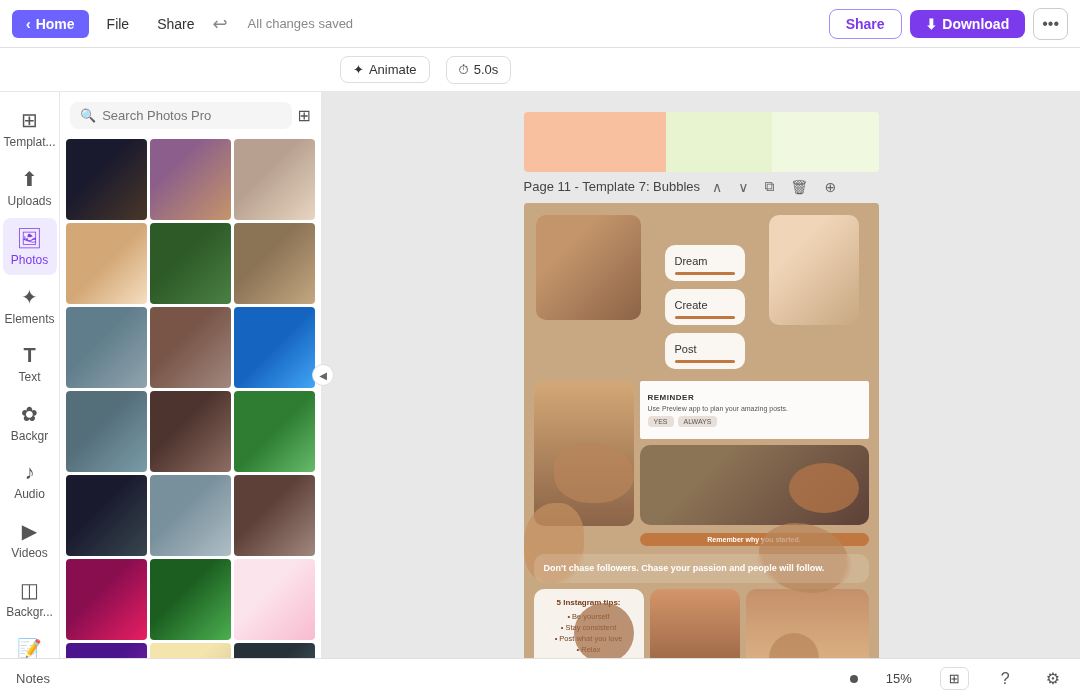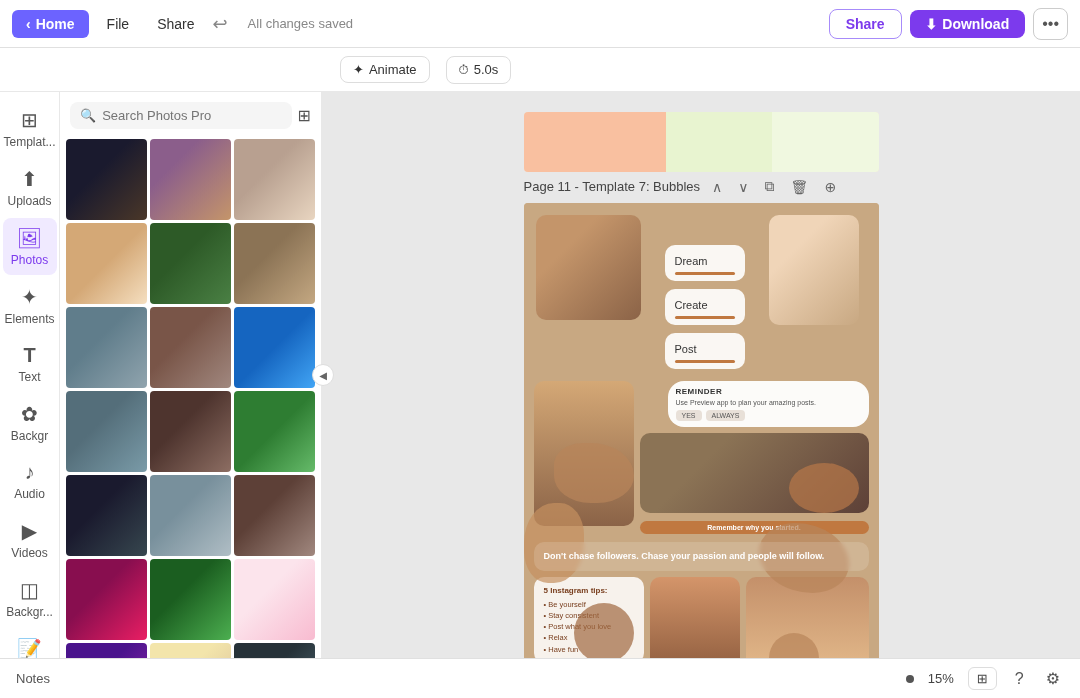--- a/index.html
+++ b/index.html
@@ -421,25 +421,24 @@
       flex-shrink: 0;
     }
     .right-col {
       flex: 1;
       display: flex;
       flex-direction: column;
       gap: 6px;
     }
     .reminder-card {
       background: rgba(255,255,255,0.95);
-      border-radius: 16px;
-      padding: 6px 8px;
+      border-radius: 2px;
+      padding: 12px 8px;
       font-size: 7px;
       color: #555;
-      margin-left: 28px;
     }
     .reminder-title {
       font-size: 8px;
       font-weight: 700;
       color: #333;
       text-transform: uppercase;
       letter-spacing: 0.5px;
       margin-bottom: 3px;
     }
     .reminder-btns {
@@ -494,20 +493,21 @@
       align-items: flex-start;
     }
     .tips-card {
       background: rgba(255,255,255,0.85);
       border-radius: 10px;
       padding: 8px 10px;
       width: 110px;
       font-size: 7.5px;
       color: #7a4020;
       line-height: 1.5;
+      text-align: center;
     }
     .tips-title {
       font-weight: 700;
       margin-bottom: 2px;
       font-size: 8px;
     }
     .girl-pose {
       width: 90px;
       height: 100px;
       background: linear-gradient(180deg, #d4956a 0%, #8b5a3c 100%);
@@ -521,21 +521,21 @@
     }
 
     
     .bottombar {
       height: 40px;
       background: #fff;
       border-top: 1px solid #e0e0e0;
       display: flex;
       align-items: center;
       padding: 0 16px;
-      gap: 14px;
+      gap: 28px;
       flex-shrink: 0;
     }
     .notes-btn {
       font-size: 13px;
       color: #555;
       background: none;
       border: none;
       cursor: pointer;
     }
     .bottombar-spacer { flex: 1; }

